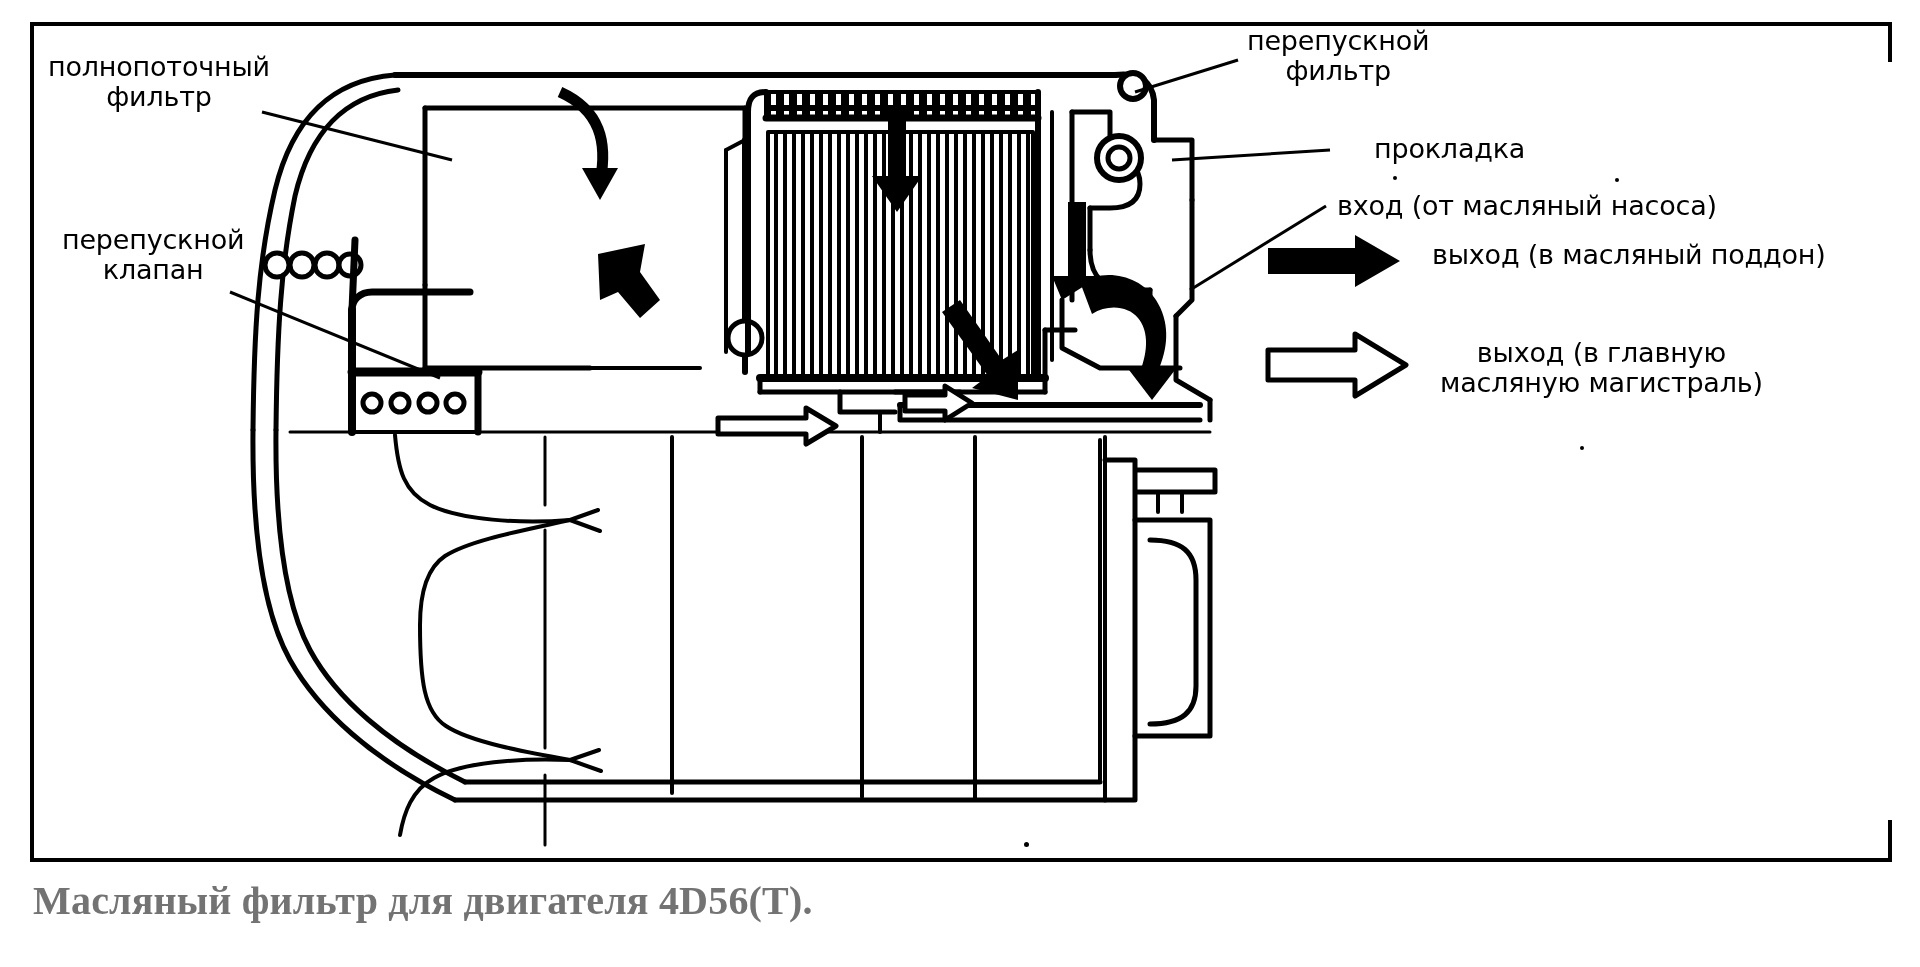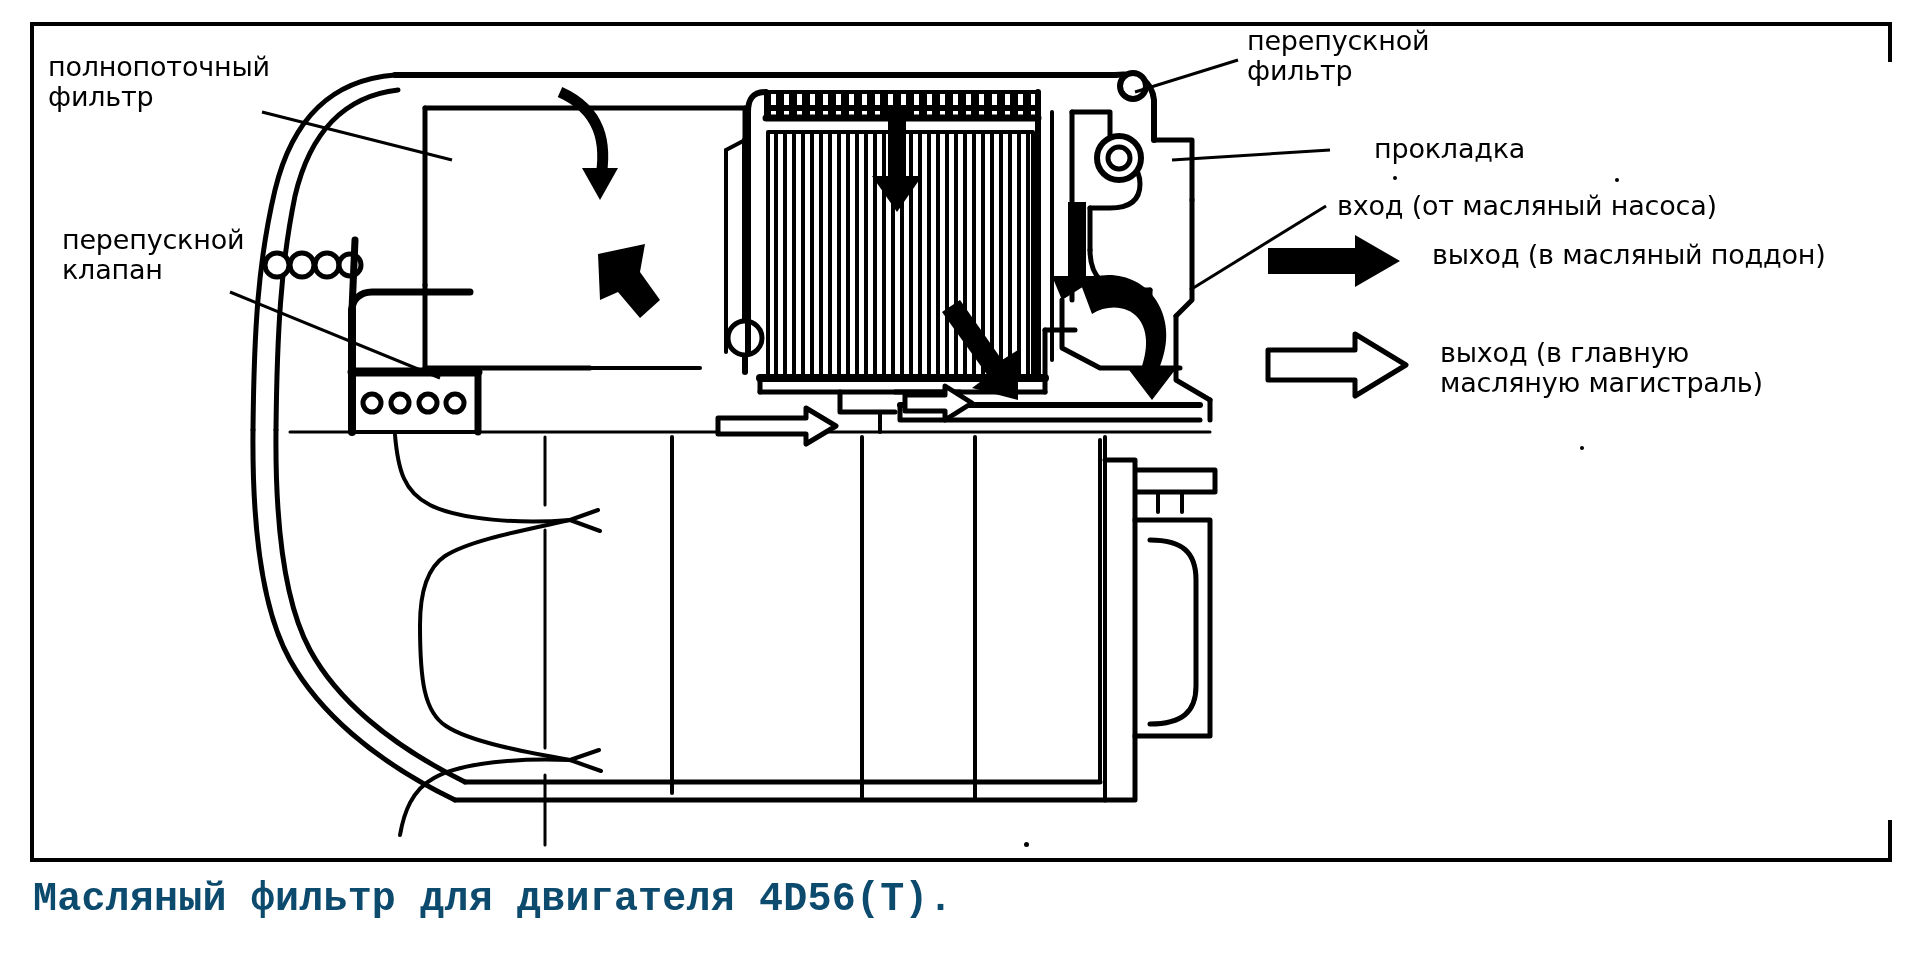--- a/index.html
+++ b/index.html
@@ -3,21 +3,21 @@
 <meta charset="utf-8">
 <title>Масляный фильтр 4D56(T)</title>
 <style>
   html,body{margin:0;padding:0;background:#ffffff;}
   body{
     width:1920px;height:967px;overflow:hidden;
     font-family:"Liberation Sans", sans-serif;
     color:#000;
     -webkit-font-smoothing:none;
   }
-  #page{position:relative;width:1920px;height:967px;background:#fff;}
+  #page{position:relative;width:1920px;height:967px;background:#fff;text-align:center;}
 
   
   .figure-frame{
     position:absolute;left:30px;top:22px;width:1862px;height:840px;
     border-left:4px solid #000;
     border-top:4px solid #000;
     border-bottom:4px solid #000;
     box-sizing:border-box;
   }
   
@@ -50,25 +50,25 @@
   #label-bypassvalve{left:62px;top:225px;font-size:27px;}
   #label-bypassfilter{left:1247px;top:26px;font-size:27px;}
   #label-gasket{left:1338px;top:134px;font-size:27px;margin-left:36px;}
   #label-inlet{left:1337px;top:191px;font-size:27px;}
   #label-outlet-pan{left:1432px;top:240px;font-size:27px;}
   #label-outlet-main{left:1440px;top:338px;font-size:27px;}
 
   
   #caption{
     position:absolute;left:33px;top:877px;
-    font-family:Liberation Mono, monospace;
+    font-family:Liberation Serif, serif;
     font-weight:700;
     font-size:40px;
     letter-spacing:0.2px;
-    color:#0c4a6e;
+    color:#737373;
     white-space:pre;
   }
 </style>
 </head>
 <body>
 
 <div id="page">
 
   <div class="figure-frame"></div>
   <div class="frame-right-stub"></div>

